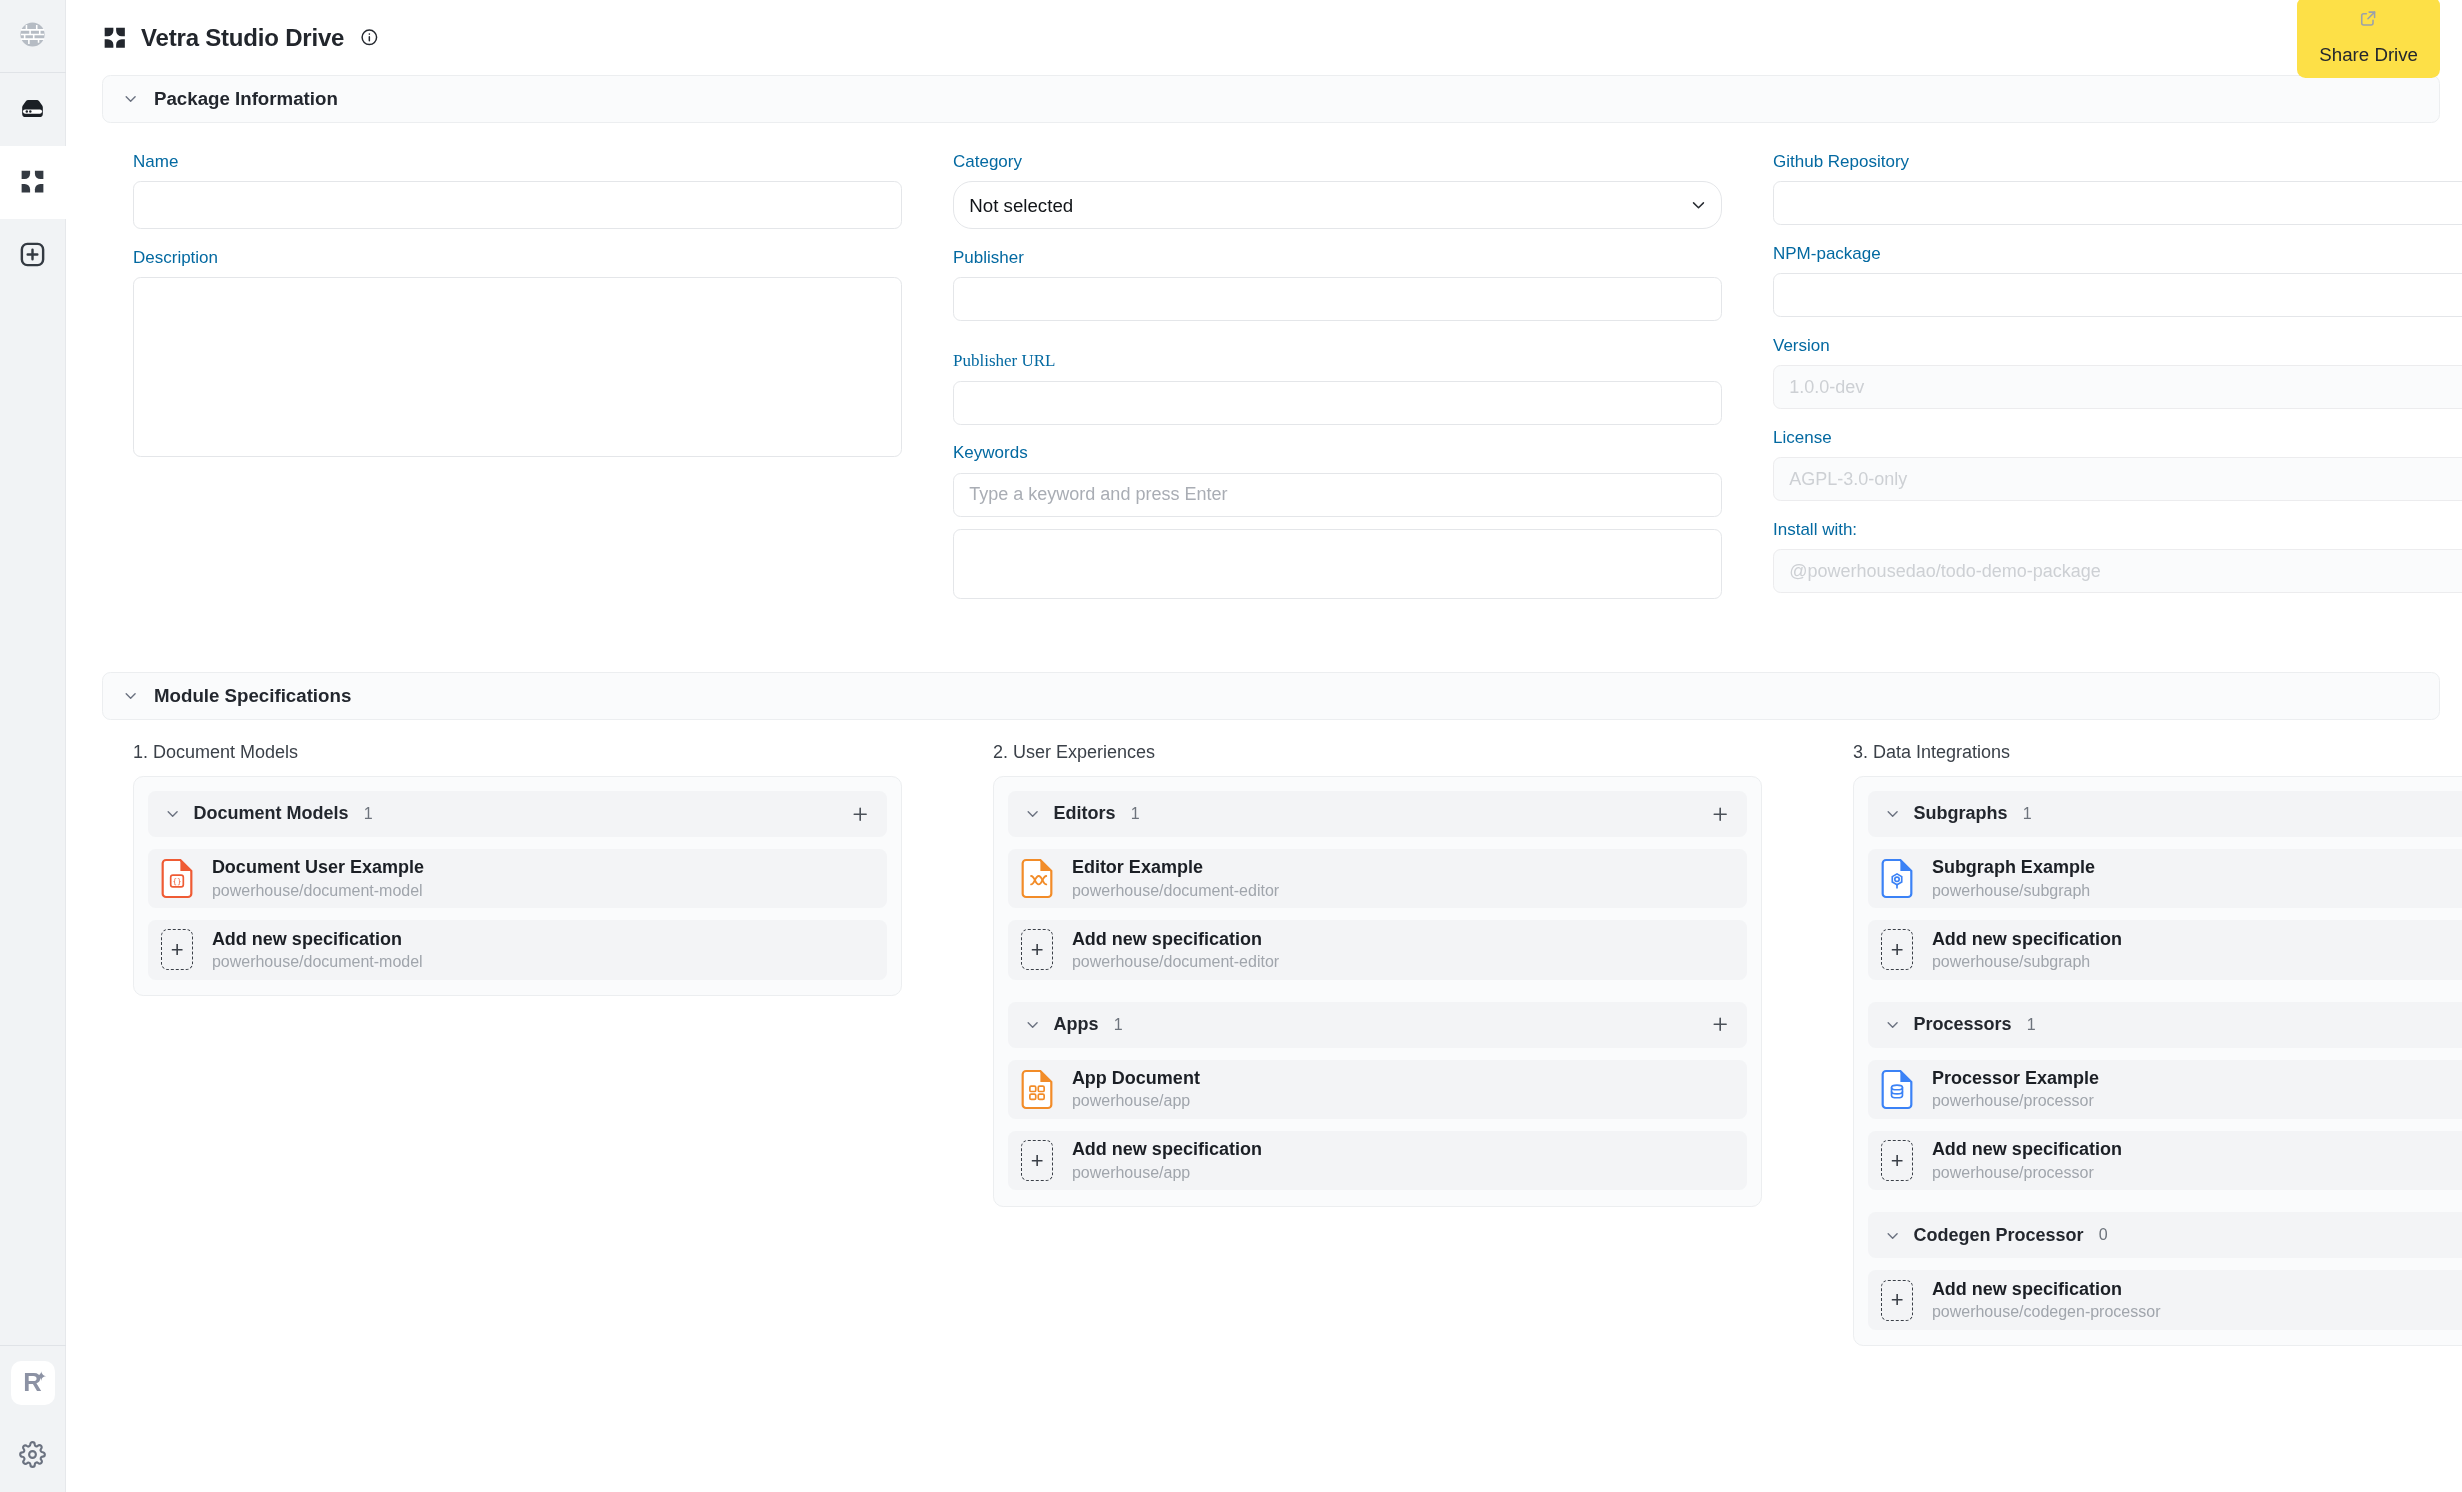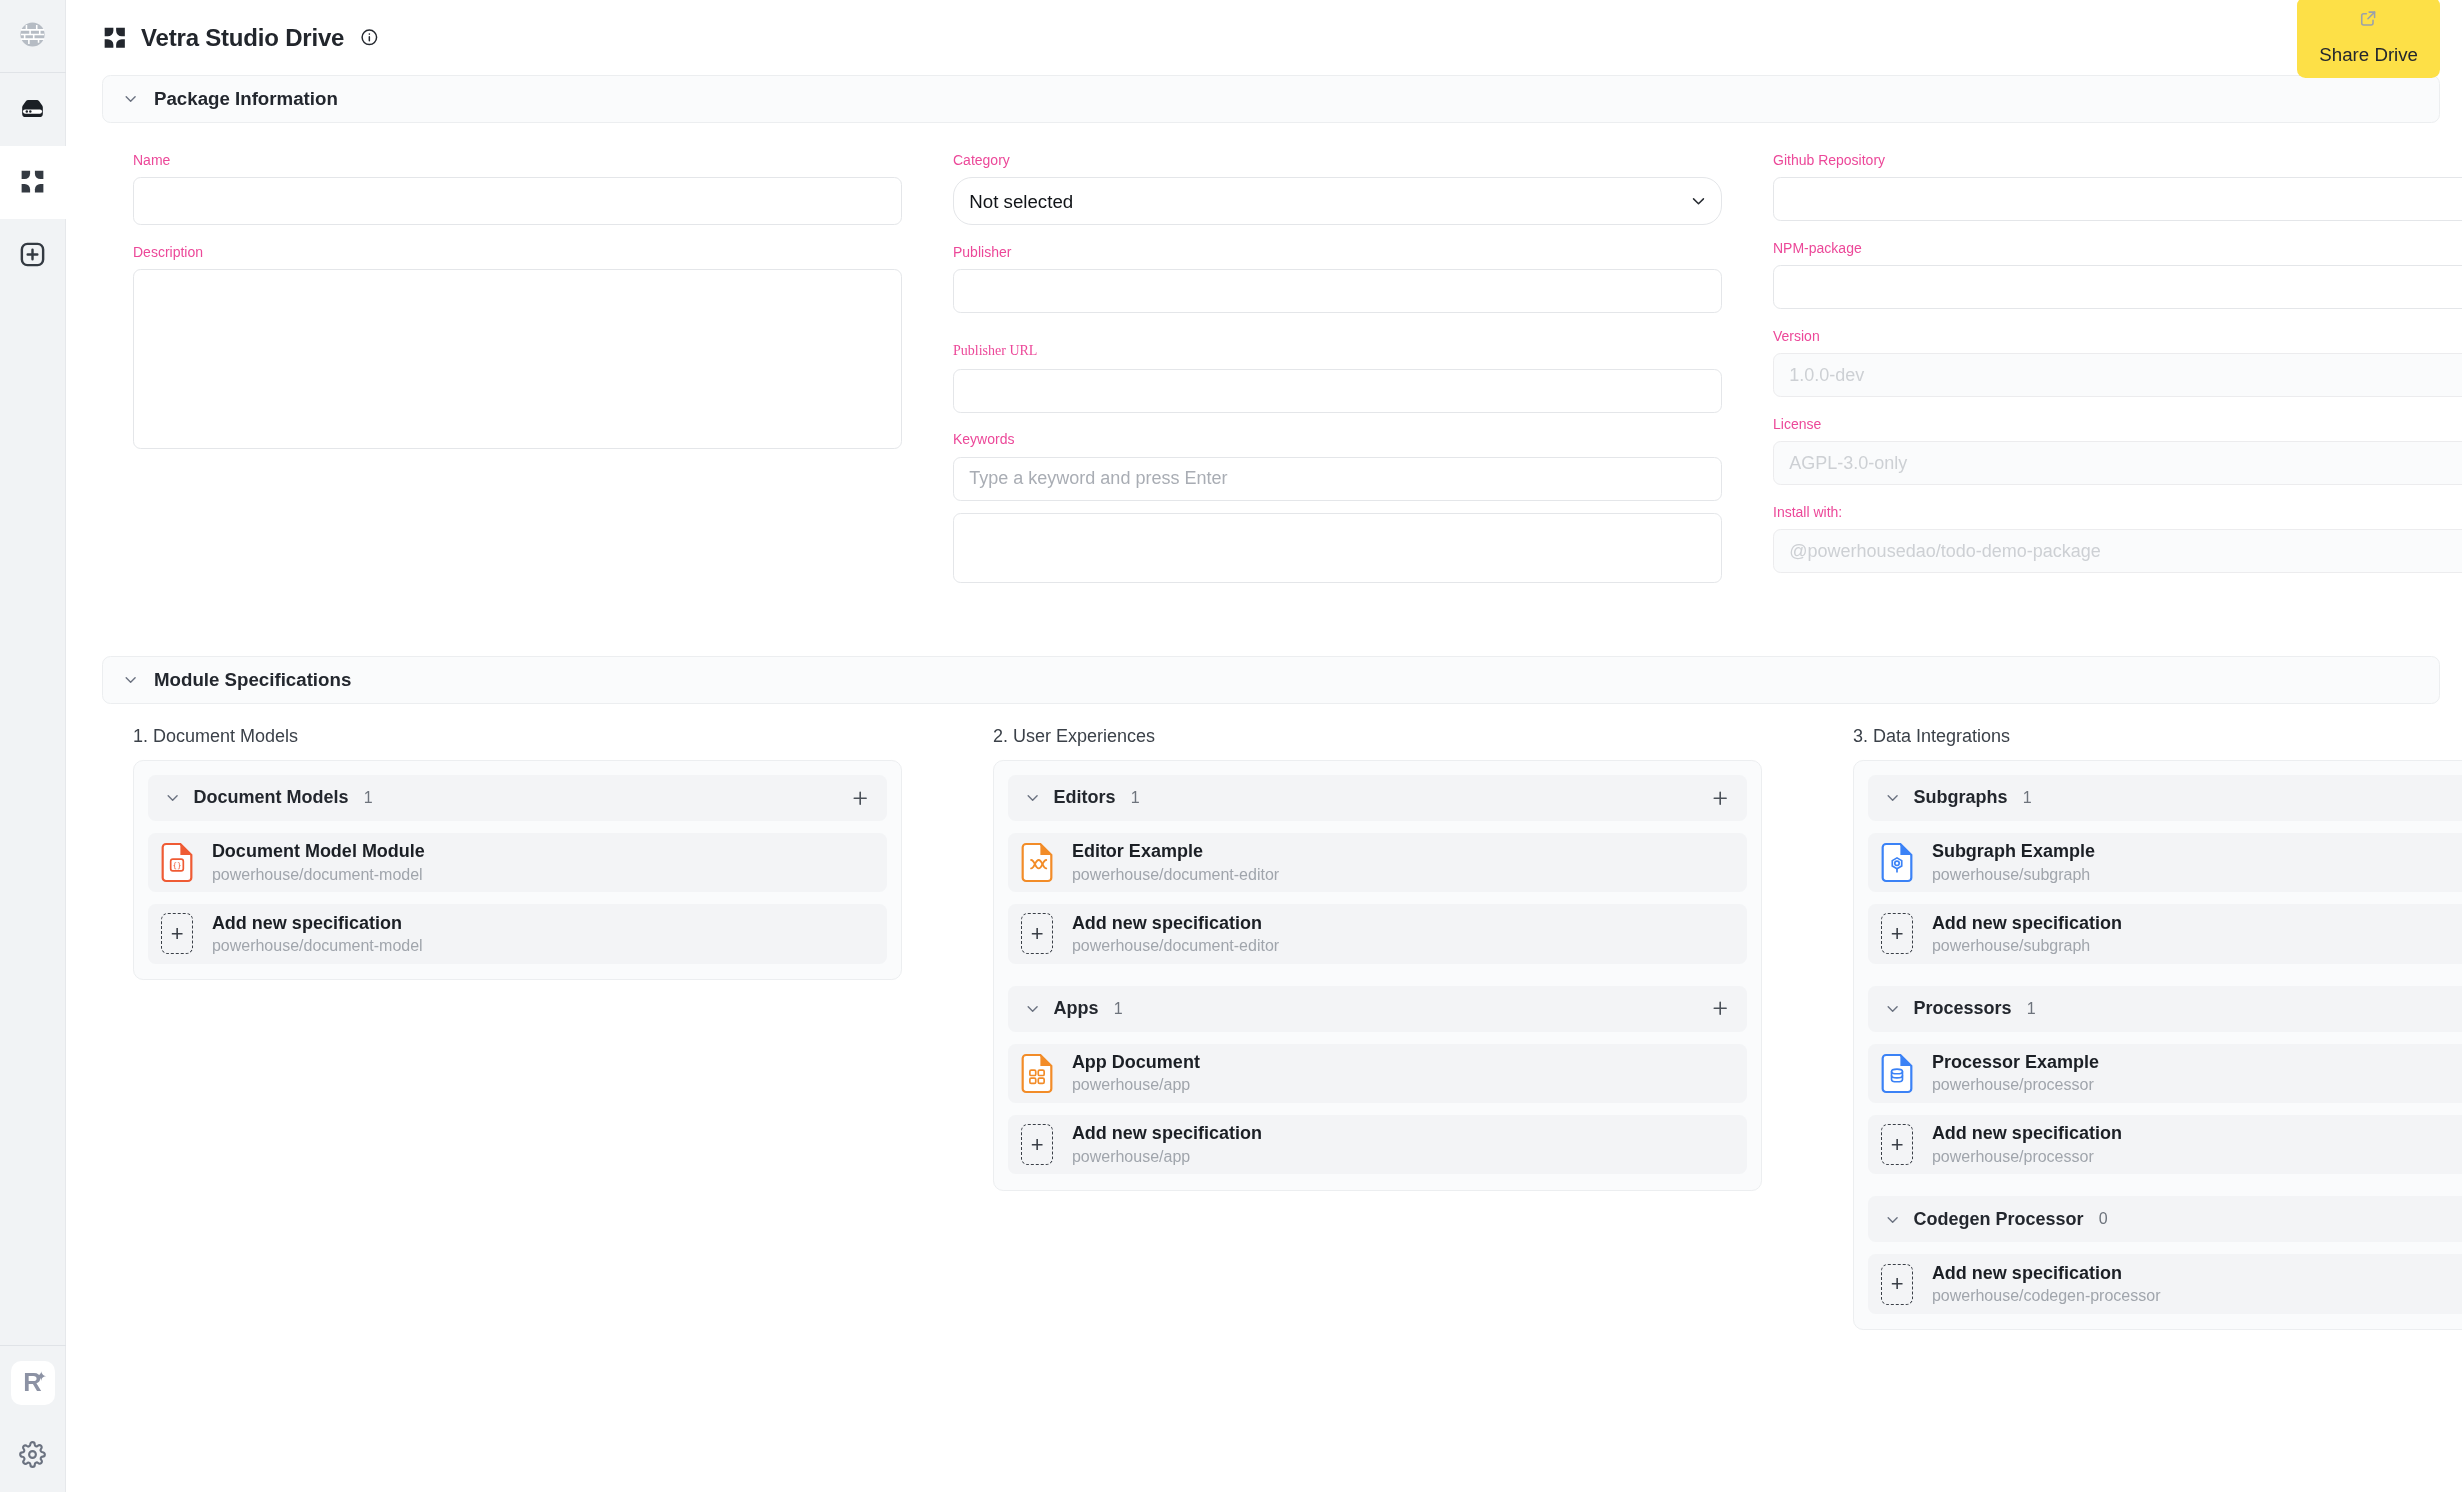--- a/index.html
+++ b/index.html
@@ -65,21 +65,21 @@
 
   
   .form-grid {
     display: grid;
     grid-template-columns: 790px 790px 1 fr;
     grid-template-columns: 769px 51px 769px 51px 765px;
     padding: 29px 0 0 31px;
   }
   .col { display: flex; flex-direction: column; }
   .field { margin-bottom: 0; }
-  .flabel { font-size: 14px; color: #ec4899; margin-bottom: 9.3px; display: block; }
+  .flabel { font-size: 17px; color: #0369a1; margin-bottom: 9.3px; display: block; }
   .inp {
     width: 100%; height: 44px; border: 0.8px solid #e4e6e9; border-radius: 7.6px;
     background: #ffffff; font-size: 18px; color: #23272e;
     padding: 0 15.3px; font-family: inherit; outline: none;
   }
   .inp::placeholder { color: #a9adb4; }
   .inp.readonly { background: #fafbfc; border-color: #ececee; }
   .inp.readonly::placeholder { color: #cdd0d4; }
   .ta {
     width: 100%; border: 0.8px solid #e4e6e9; border-radius: 7.6px;
@@ -355,21 +355,21 @@
               </div>
               <div class="rowlist">
                 <div class="srow">
                   <svg class="ficon" viewBox="0 0 38 48" fill="none">
     <path d="M2 6a4 4 0 0 1 4-4h17l13 13v27a4 4 0 0 1-4 4H6a4 4 0 0 1-4-4V6z" stroke="#ef5b34" stroke-width="2.6" fill="#fff"></path>
     <path d="M23 2l13 13H23V2z" fill="#ef5b34"></path>
     <rect x="11.5" y="20" width="15" height="14" rx="2.6" stroke="#ef5b34" stroke-width="2"></rect>
     <text x="19" y="30.4" font-size="9" fill="#ef5b34" text-anchor="middle" font-family="monospace">{}</text>
   </svg>
                   <span class="stext">
-                    <span class="sname">Document Model Module</span>
+                    <span class="sname">Document User Example</span>
                     <span class="spath">powerhouse/document-model</span>
                   </span>
                 </div>
                 <div class="srow">
                   <span class="addicon">
                     <span>+</span>
                   </span>
                   <span class="stext">
                     <span class="sname">Add new specification</span>
                     <span class="spath">powerhouse/document-model</span>

